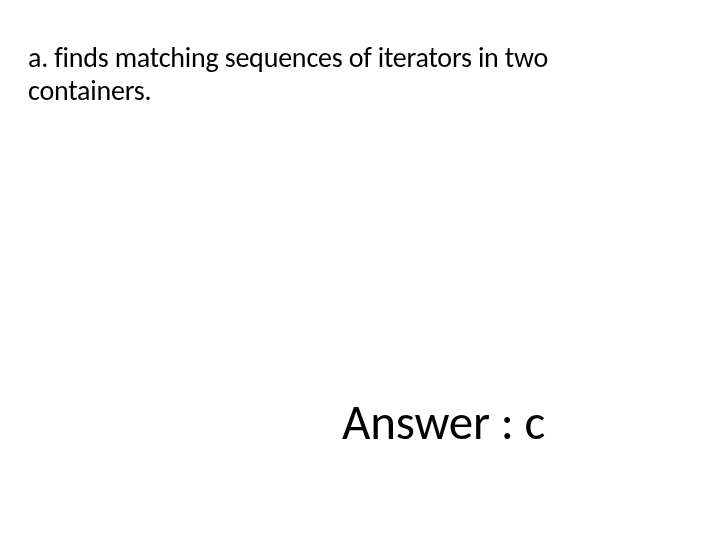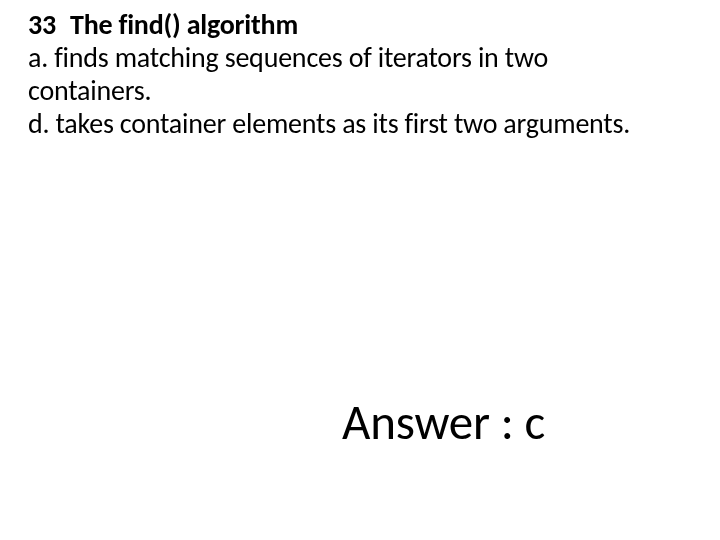--- a/index.html
+++ b/index.html
@@ -45,22 +45,19 @@
     line-height: 1.1;
     letter-spacing: -0.2px;
   }
 </style>
 </head>
 <body>
 
 <div class="slide">
 
   <div class="question-block">
-    <span class="q-title">
-      <span class="q-num">33</span><span>The find() algorithm</span>
-    </span><br>
+    <br>
     <span class="opt">a. finds matching sequences of iterators in two containers.</span>
-    <span class="opt">d. takes container elements as its first two arguments.</span>
   </div>
 
   <div class="answer-block">Answer : c</div>
 
 </div>
 
 </body></html>

